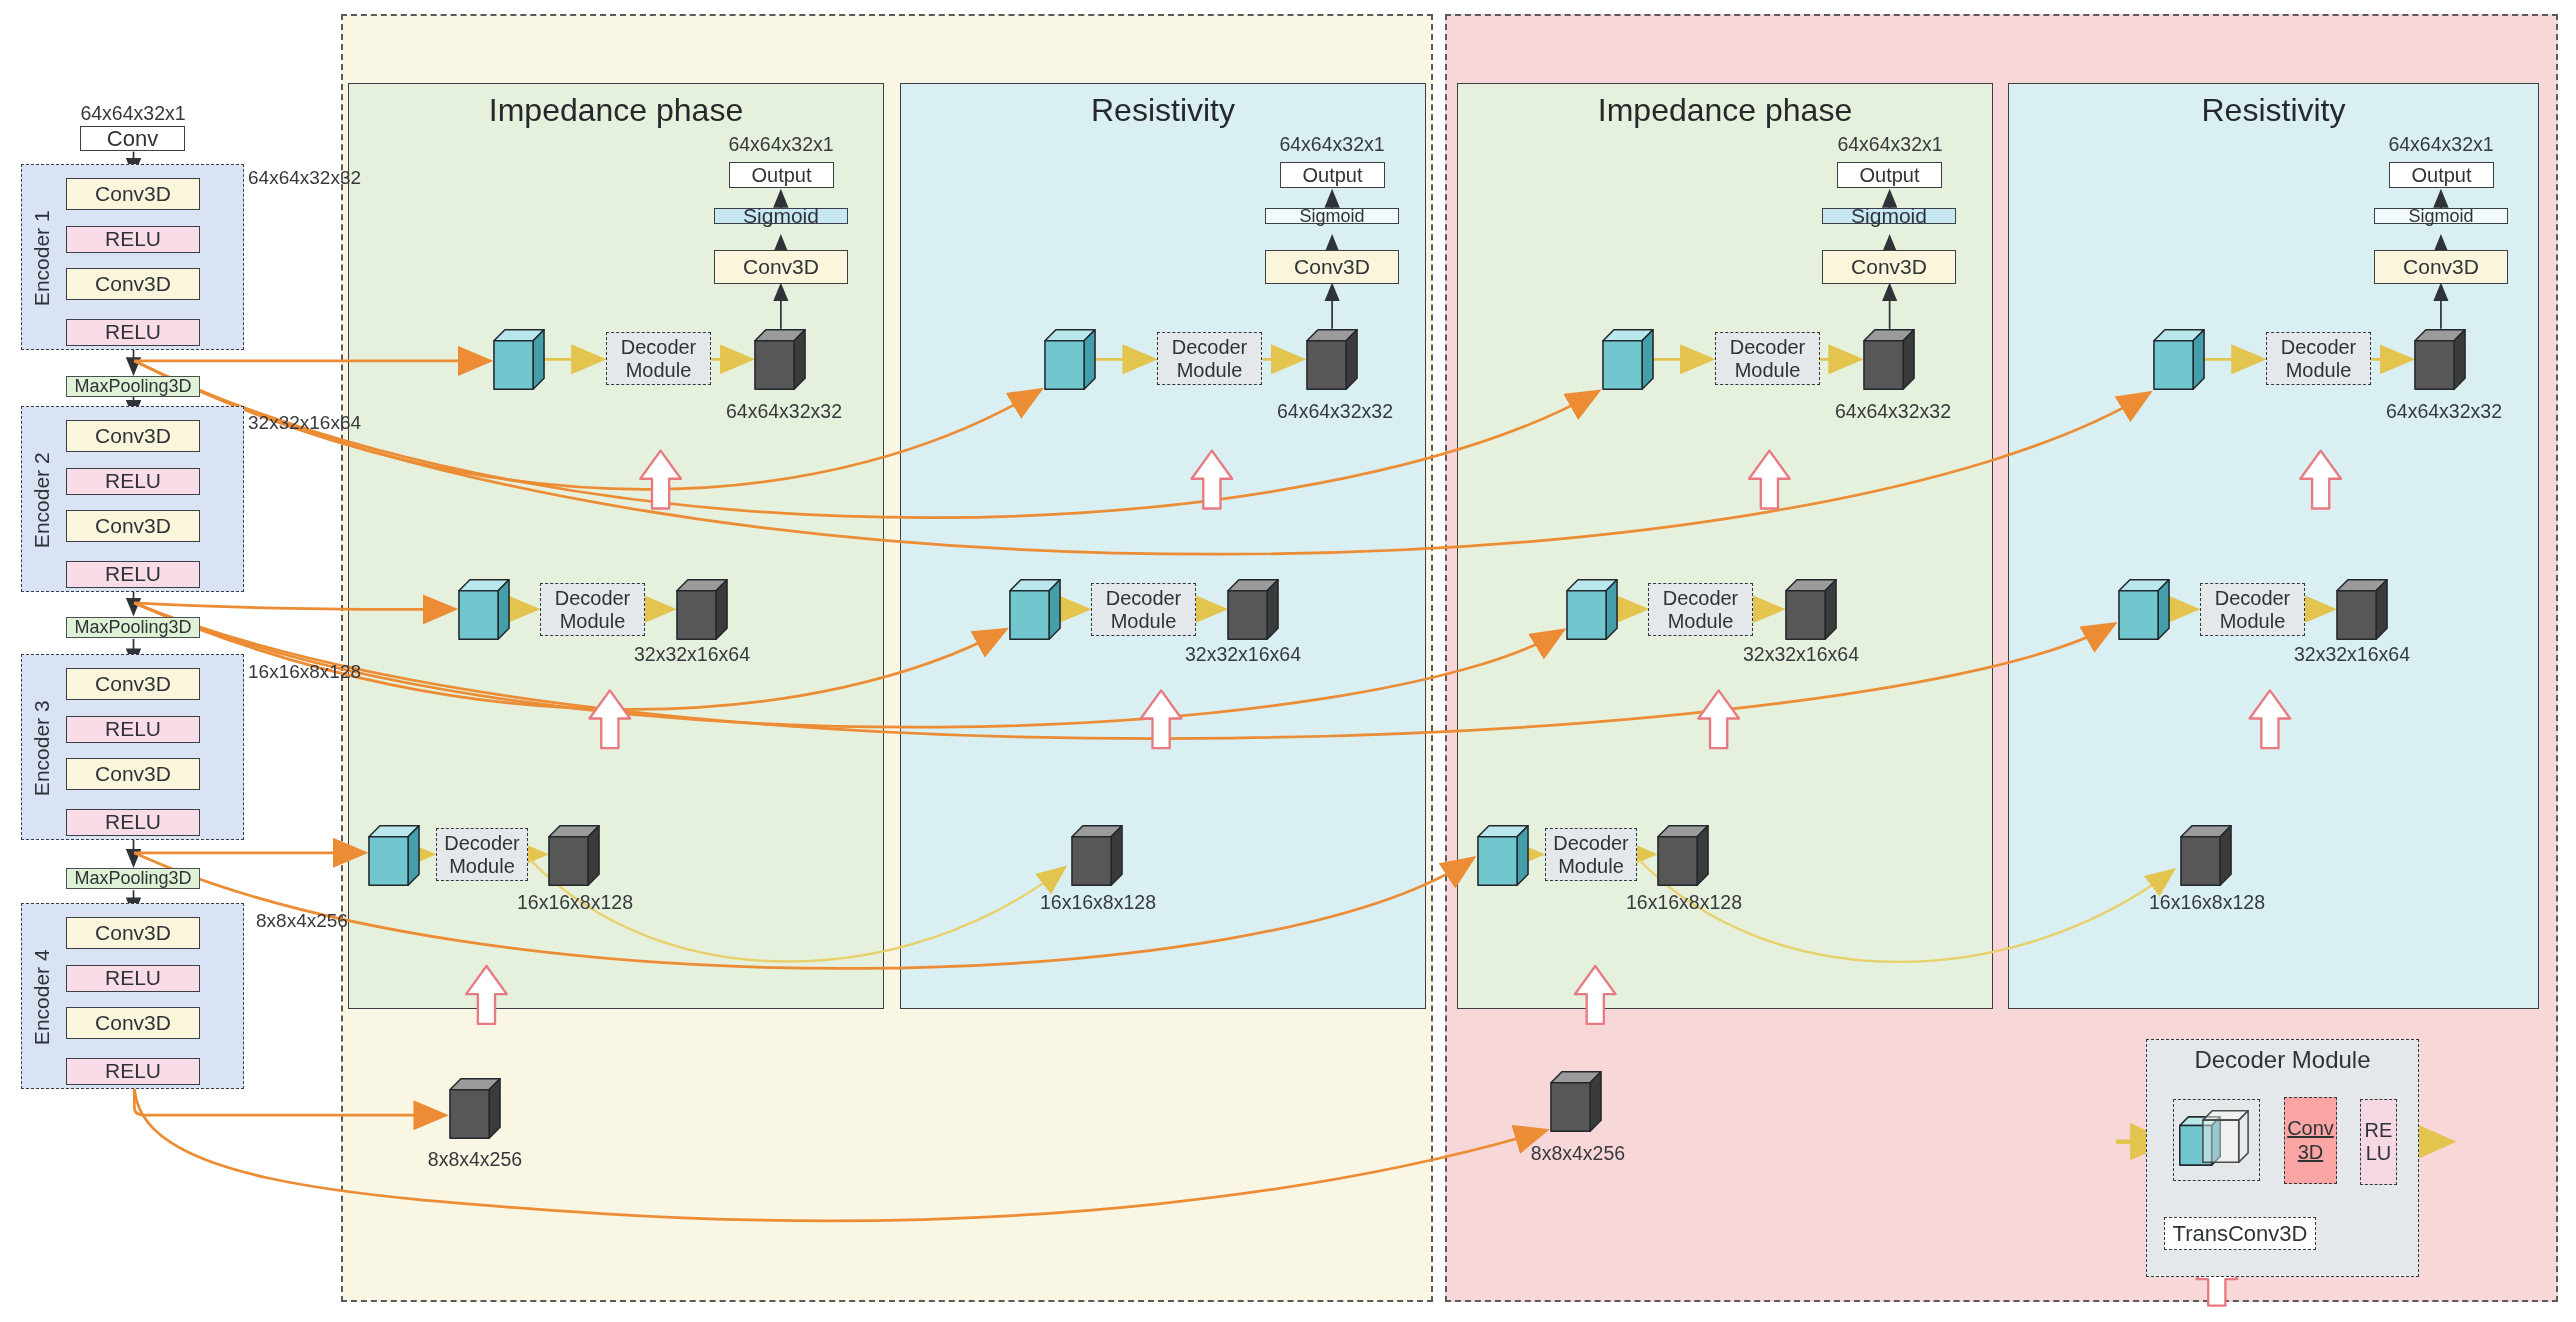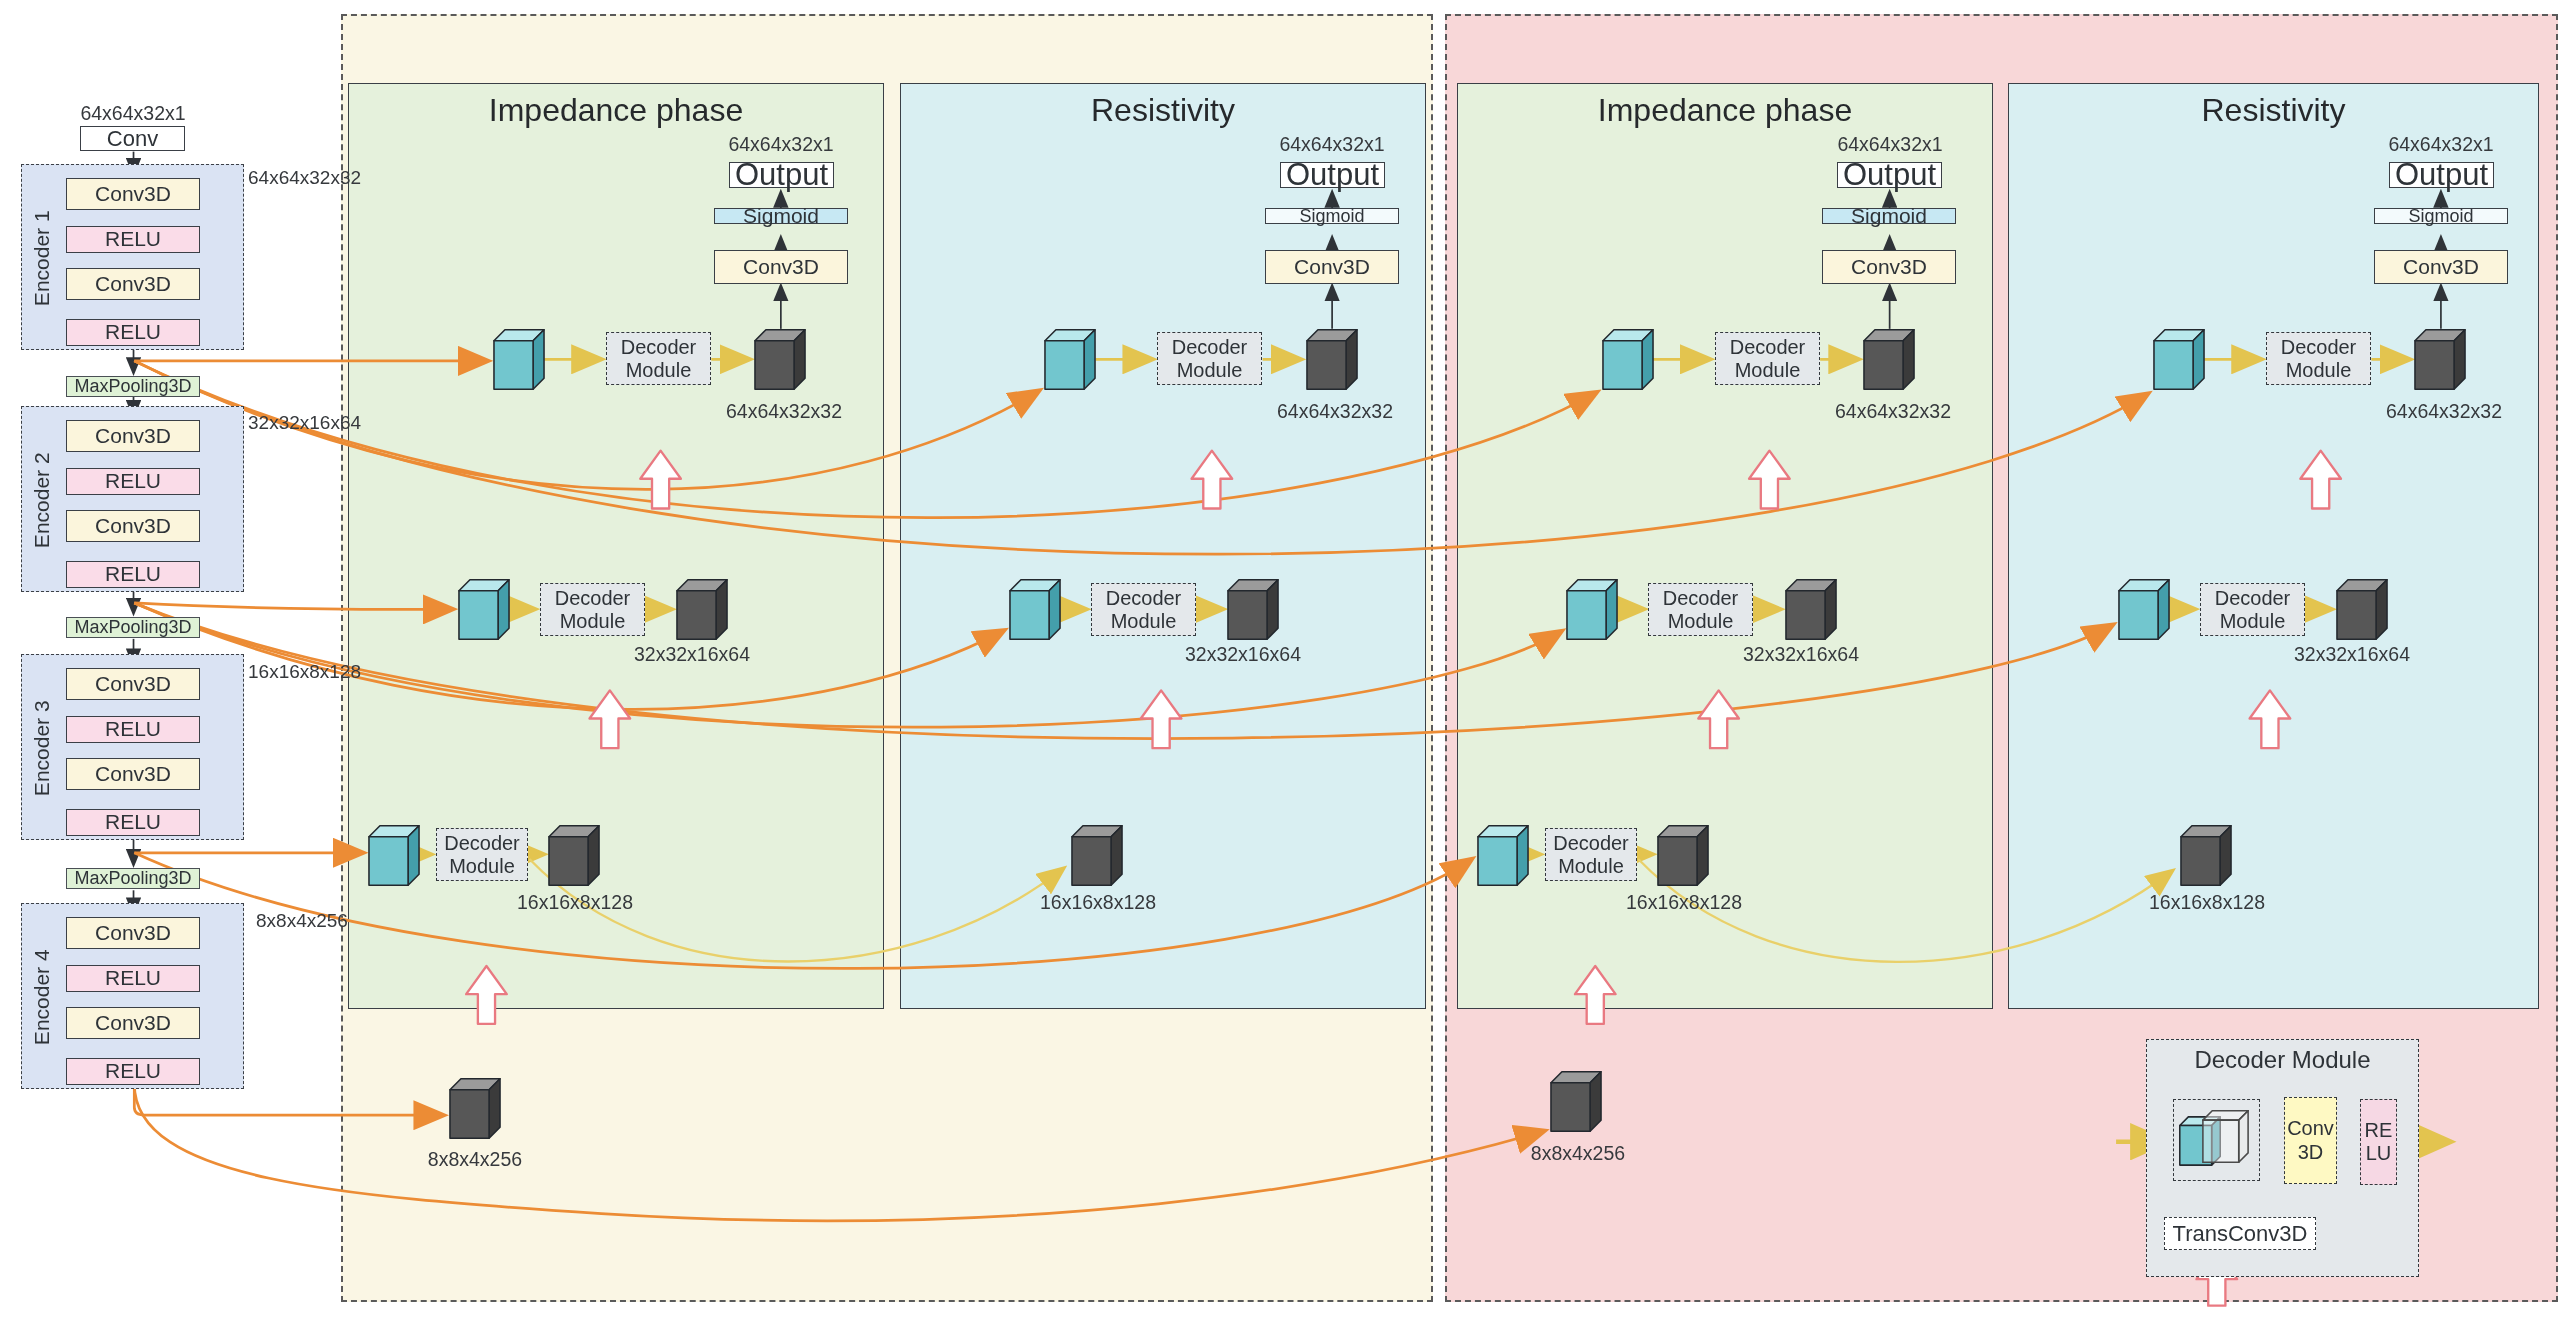--- a/index.html
+++ b/index.html
@@ -5,21 +5,21 @@
   html,body{margin:0;padding:0;background:#fff;font-family:"Liberation Sans",sans-serif;color:#2E3338;}
   #canvas{position:relative;width:2576px;height:1323px;background:#ffffff;overflow:hidden;}
 
   .grp{position:absolute;border:2.3px dashed #5a5a5a;box-sizing:border-box;}
   .panel{position:absolute;border:1.6px solid #3A3F46;box-sizing:border-box;}
   .gtitle{position:absolute;font-size:36px;text-align:center;color:#26292c;}
   .btitle{position:absolute;top:92px;font-size:32px;text-align:center;color:#26292c;}
 
   .box{position:absolute;border:1.6px solid #3A3F46;background:#fff;box-sizing:border-box;
        display:flex;align-items:center;justify-content:center;font-size:21px;}
-  .out{width:105px;height:26px;font-size:31px;background:#fff;}
+  .out{width:105px;height:26px;font-size:20px;background:#fff;}
   .sig{width:134px;height:16px;background:#C7E8F3;}
   .sigr{background:#F3FAFC;font-size:18px;}
   .cv{width:134px;height:34px;background:#FBF5DC;}
 
   .enc{position:absolute;left:21px;width:223px;height:186px;background:#DAE3F3;border:1.6px dashed #3c4046;box-sizing:border-box;}
   .lay{position:absolute;left:44px;width:134px;height:32px;border:1.6px solid #3A3F46;box-sizing:border-box;
        display:flex;align-items:center;justify-content:center;font-size:21px;background:#FBF5DC;}
   .relu{height:26.5px;background:#FADCE8;}
   .enclbl{position:absolute;left:-72px;top:80px;width:187px;height:26.5px;text-align:center;font-size:21px;
           transform:rotate(-90deg);color:#2E3338;}
@@ -394,18 +394,18 @@
   <div class="cube" style="left:2179px;top:1116px;width:42px;height:50px;"><svg width="42" height="50" viewBox="0 0 54 64">
         <polygon points="1,12 12,1 53,1 42,12" fill="#B9E8EC" stroke="#23282e" stroke-width="2" stroke-linejoin="round"></polygon>
         <polygon points="42,12 53,1 53,52 42,63" fill="#449FAB" stroke="#23282e" stroke-width="2" stroke-linejoin="round"></polygon>
         <polygon points="1,12 42,12 42,63 1,63" fill="#72C6CE" stroke="#23282e" stroke-width="2" stroke-linejoin="round"></polygon>
       </svg></div>
   <svg style="position:absolute;left:2202px;top:1110px;" width="47" height="53" viewBox="0 0 60 68">
     <polygon points="1,13 13,1 59,1 47,13" fill="#f5f5f5" fill-opacity="0.55" stroke="#4a4a4a" stroke-width="2"></polygon>
     <polygon points="47,13 59,1 59,55 47,67" fill="#ececec" fill-opacity="0.55" stroke="#4a4a4a" stroke-width="2"></polygon>
     <polygon points="1,13 47,13 47,67 1,67" fill="#fafafa" fill-opacity="0.45" stroke="#4a4a4a" stroke-width="2"></polygon>
   </svg>
-  <div class="detbx" style="left:2284px;top:1097px;width:53px;height:87px;background:#fef9c3;">Conv 3D</div>
+  <div class="detbx" style="left:2284px;top:1097px;width:53px;height:87px;background:#fca5a5;text-decoration:underline;">Conv 3D</div>
   <div class="detbx" style="left:2360px;top:1099px;width:37px;height:86px;background:#F6D8E4;">RE LU</div>
   <div class="detbx" style="left:2164px;top:1217px;width:152px;height:33px;background:#ffffff;font-size:22px;">TransConv3D</div>
 
 </div>
 
 
 </body></html>

